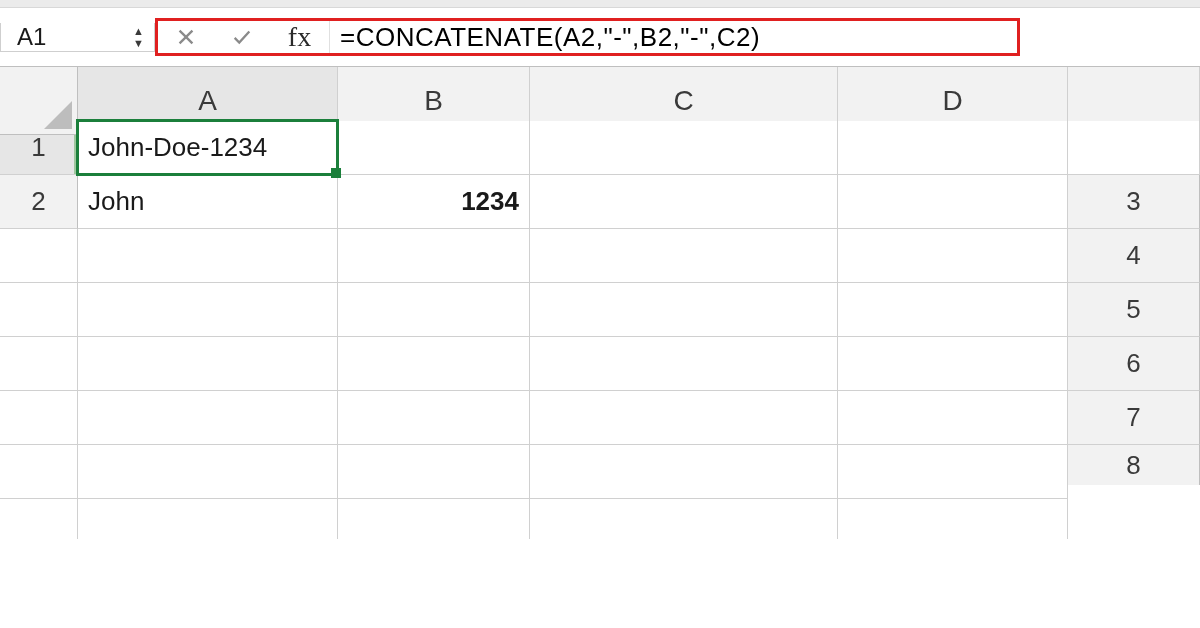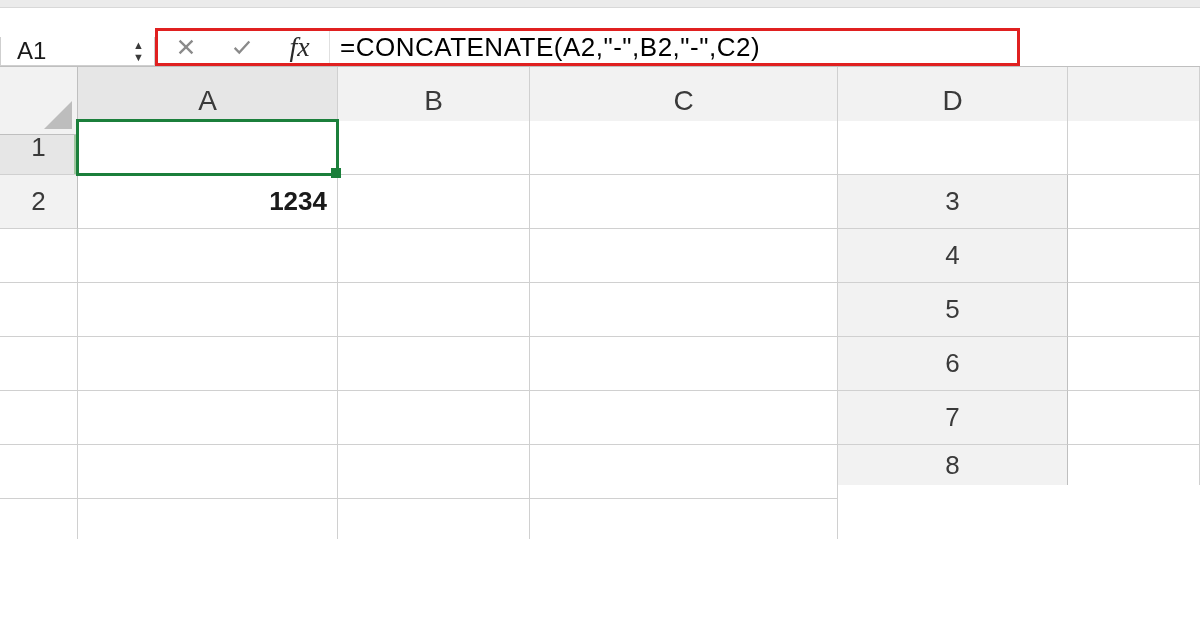--- a/index.html
+++ b/index.html
@@ -25,21 +25,21 @@
 
   
   .top-strip{
     height:8px;width:100%;
     background:var(--bar-top);
     border-bottom:1px solid #d8d8d8;
   }
 
   
   .formula-bar{
-    display:flex;align-items:flex-end;
+    display:flex;align-items:center;
     height:58px;width:100%;
     background:#ffffff;
     border-radius:13px;
   }
   .name-box{
     display:flex;align-items:center;
     width:155px;
     border:1px solid #cfcfcf;
     border-top:none;
     padding:0 10px 0 16px;
@@ -74,21 +74,20 @@
     color:var(--muted);
     font-size:26px;
   }
   .fb-btn svg{width:22px;height:22px;display:block;}
   .fb-cancel svg{stroke:var(--muted);}
   .fb-confirm svg{stroke:var(--muted);}
   .fb-fx{
     width:60px;height:100%;
     display:flex;align-items:center;justify-content:center;
     font-family:"Times New Roman",serif;
-    font-style:italic;
     font-size:28px;
     color:#2a2a2a;
     border-right:1px solid #e0e0e0;
     margin-right:10px;
   }
   .formula-input{
     flex:1;
     font-size:26px;
     letter-spacing:0.5px;
     height:100%;
@@ -220,30 +219,34 @@
 
   <div class="corner hdr-row"></div>
   <div class="col-hdr hdr-row sel">A</div>
   <div class="col-hdr hdr-row">B</div>
   <div class="col-hdr hdr-row">C</div>
   <div class="col-hdr hdr-row">D</div>
   <div class="col-hdr hdr-row"></div>
 
   <div class="row-hdr sel">1</div>
   <div class="cell selected">
+    <span>John-Doe-1234</span>
     <div class="sel-outline">
       <div class="fill-handle"></div>
     </div>
   </div>
   <div class="cell"></div>
   <div class="cell"></div>
   <div class="cell"></div>
   <div class="cell"></div>
 
   <div class="row-hdr">2</div>
+  <div class="cell">
+      <span>John</span>
+    </div>
   <div class="cell num">
       <span>1234</span>
     </div>
   <div class="cell"></div>
   <div class="cell"></div>
 
   <div class="row-hdr">3</div>
   <div class="cell"></div>
   <div class="cell"></div>
   <div class="cell"></div>

